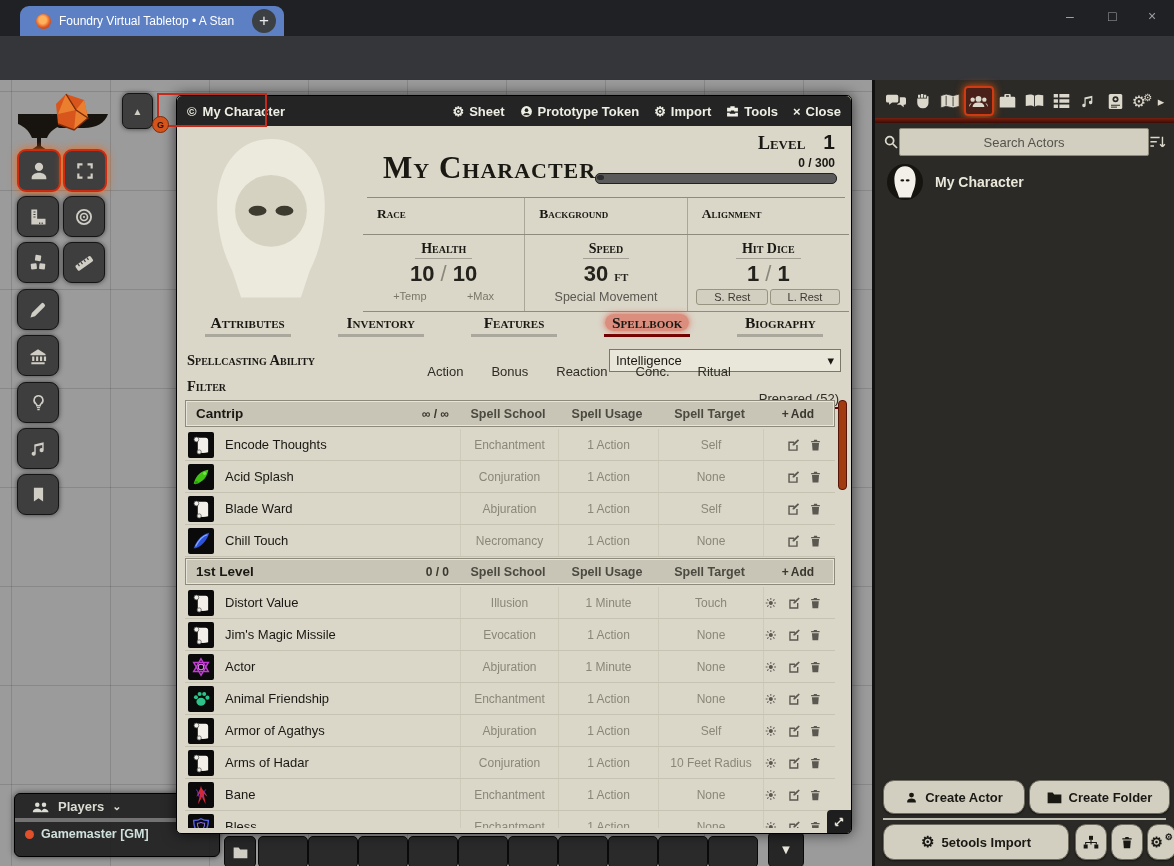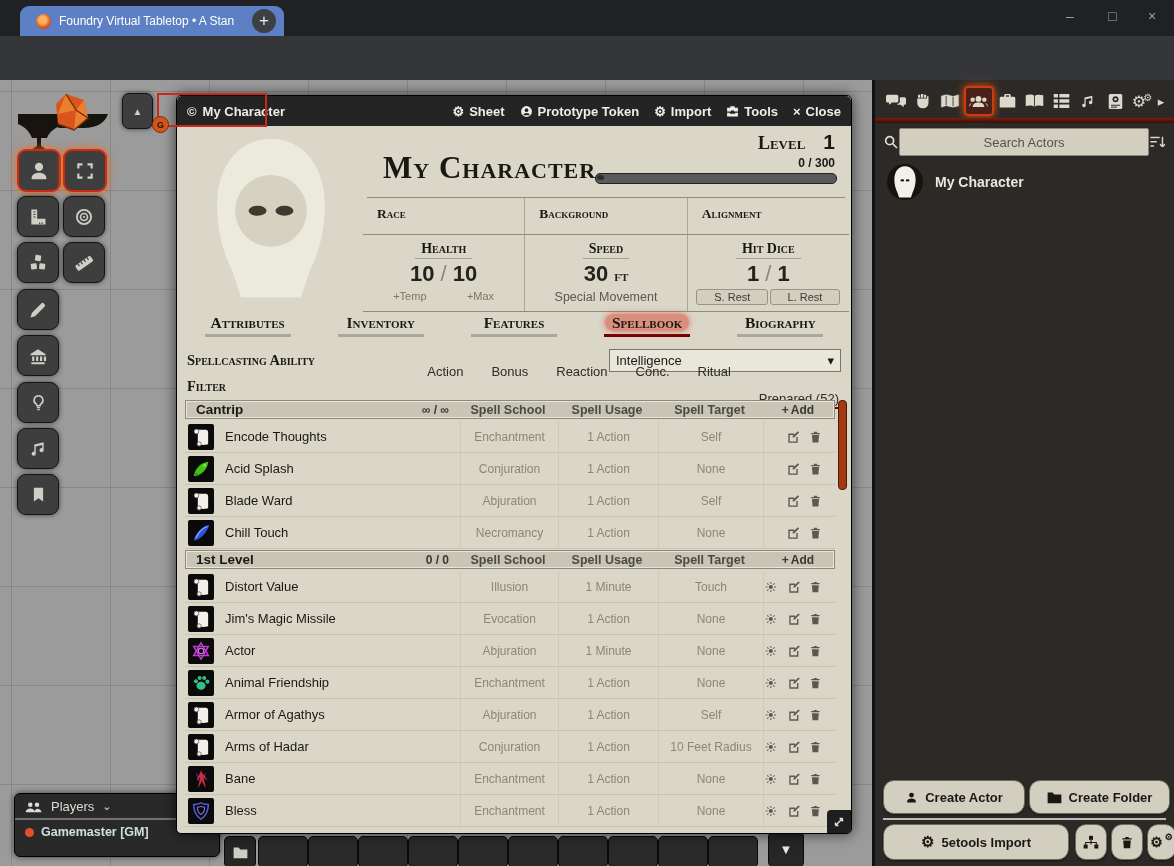--- a/index.html
+++ b/index.html
@@ -29,21 +29,21 @@
     background-image:linear-gradient(to right,rgba(0,0,0,.12) 1px,transparent 1px),linear-gradient(to bottom,rgba(0,0,0,.12) 1px,transparent 1px);
     background-size:99px 99px;background-position:11px 11px;}
 
   
   .scbtn{width:40px;height:39px;background:#3e3e3e;border:1px solid #141414;border-radius:9px;display:flex;align-items:center;justify-content:center;color:#cfcdc4;box-shadow:0 0 5px rgba(0,0,0,.6);}
   .scbtn.hl{border:2px solid #cf2a12;box-shadow:0 0 9px rgba(255,100,0,.9);}
   #collapsebtn{left:122px;top:93px;width:29px;height:34px;background:#3e3e3e;border:1px solid #141414;border-radius:7px;color:#cfcdc4;display:flex;align-items:center;justify-content:center;font-size:10px;box-shadow:0 0 5px rgba(0,0,0,.6);}
 
   
   #players{left:14px;top:793px;width:204px;height:62px;background:rgba(25,25,25,.88);border:1px solid #000;border-radius:6px;color:#dcdcd4;box-shadow:0 0 6px rgba(0,0,0,.6);}
-  #players .hdr{display:flex;align-items:center;gap:8px;padding:5px 10px 4px;font-weight:normal;font-size:13px;border-bottom:2px solid #737373;}
+  #players .hdr{display:flex;align-items:center;gap:8px;padding:5px 17px 4px;font-weight:bold;font-size:13px;border-bottom:4px solid #737373;}
   #players .row{display:flex;align-items:center;gap:7px;padding:5px 10px;font-size:12.5px;font-weight:bold;color:#cfe0dc;}
   #players .dot{width:9px;height:9px;border-radius:50%;background:#e0502a;}
 
   
   .hslot{top:836px;width:48px;height:30px;background:#2a2a2a;border:1px solid #0a0a0a;border-radius:5px;}
   .hbtn{top:836px;width:30px;height:30px;background:#262626;border:1px solid #0a0a0a;border-radius:5px;display:flex;align-items:center;justify-content:center;color:#cfcdc4;}
   #hotbardown{left:768px;top:831px;width:34px;height:35px;background:#262626;border:1px solid #0a0a0a;border-radius:6px;display:flex;align-items:center;justify-content:center;color:#e8e6da;font-size:13px;}
 
   
   #sheet{left:176px;top:95px;width:674px;height:737px;background:#dad6c8;border:1px solid #000;border-radius:5px;box-shadow:0 0 14px rgba(0,0,0,.65);}
@@ -86,21 +86,21 @@
   #abilrow{left:10px;top:252px;width:654px;height:24px;display:flex;align-items:center;}
   #abilrow .lbl{font-size:14.5px;}
   #abilselect{margin-left:auto;width:218px;height:21px;background:#e9e6da;border:1px solid #7a7768;display:flex;align-items:center;font-size:13px;color:#191813;padding:0 6px;justify-content:space-between;}
   #filterrow{left:10px;top:278px;width:654px;height:24px;display:flex;align-items:center;}
   #filterrow .lbl{font-size:14.5px;}
   #filterrow .opts{margin-left:auto;display:flex;gap:24px;}
   .fopt{font-size:13px;color:#2d2c25;border-bottom:2px solid rgba(0,0,0,.22);padding:0 2px 1px;}
   .fopt.active{border-bottom:2px solid #6e0000;margin-top:27px;}
 
   #spelllist{left:8px;top:304px;width:650px;height:428px;overflow:hidden;}
-  .shead{display:grid;grid-template-columns:1fr 98px 100px 105px 72px;height:19px;background:#c8c5b6;border:1px solid #8d8a7b;box-shadow:inset 0 0 0 1px #e7e5da;box-sizing:border-box;align-items:center;margin-bottom:2px;}
+  .shead{display:grid;grid-template-columns:1fr 98px 100px 105px 72px;height:27px;background:#c8c5b6;border:1px solid #8d8a7b;box-shadow:inset 0 0 0 1px #e7e5da;box-sizing:border-box;align-items:center;margin-bottom:2px;}
   .shead .tcell{display:flex;justify-content:space-between;align-items:center;padding:0 10px;}
   .shead .ti{font-size:13.5px;font-weight:bold;color:#191813;}
   .shead .slots{font-size:12px;font-weight:bold;color:#3a382f;}
   .shead .col{font-size:12.5px;font-weight:bold;color:#4b4a41;text-align:center;}
   .shead .addc{display:flex;justify-content:center;font-size:12px;font-weight:bold;color:#3a382f;gap:2px;}
   .srow{display:grid;grid-template-columns:34px 1fr 98px 100px 105px 72px;height:31px;align-items:center;border-bottom:1px solid #c6c3b3;}
   .srow .ic{width:26px;height:26px;background:#0a0a0a;border-radius:2px;margin-left:3px;display:flex;align-items:center;justify-content:center;overflow:hidden;}
   .srow .nm{font-size:13px;color:#191813;padding-left:6px;}
   .srow .cc{font-size:12px;color:#8a8779;text-align:center;align-self:stretch;display:flex;align-items:center;justify-content:center;border-left:1px solid #cdcaba;}
   .srow .ctl{align-self:stretch;display:flex;align-items:center;justify-content:flex-end;gap:9px;padding-right:13px;color:#5a5850;border-left:1px solid #cdcaba;}

